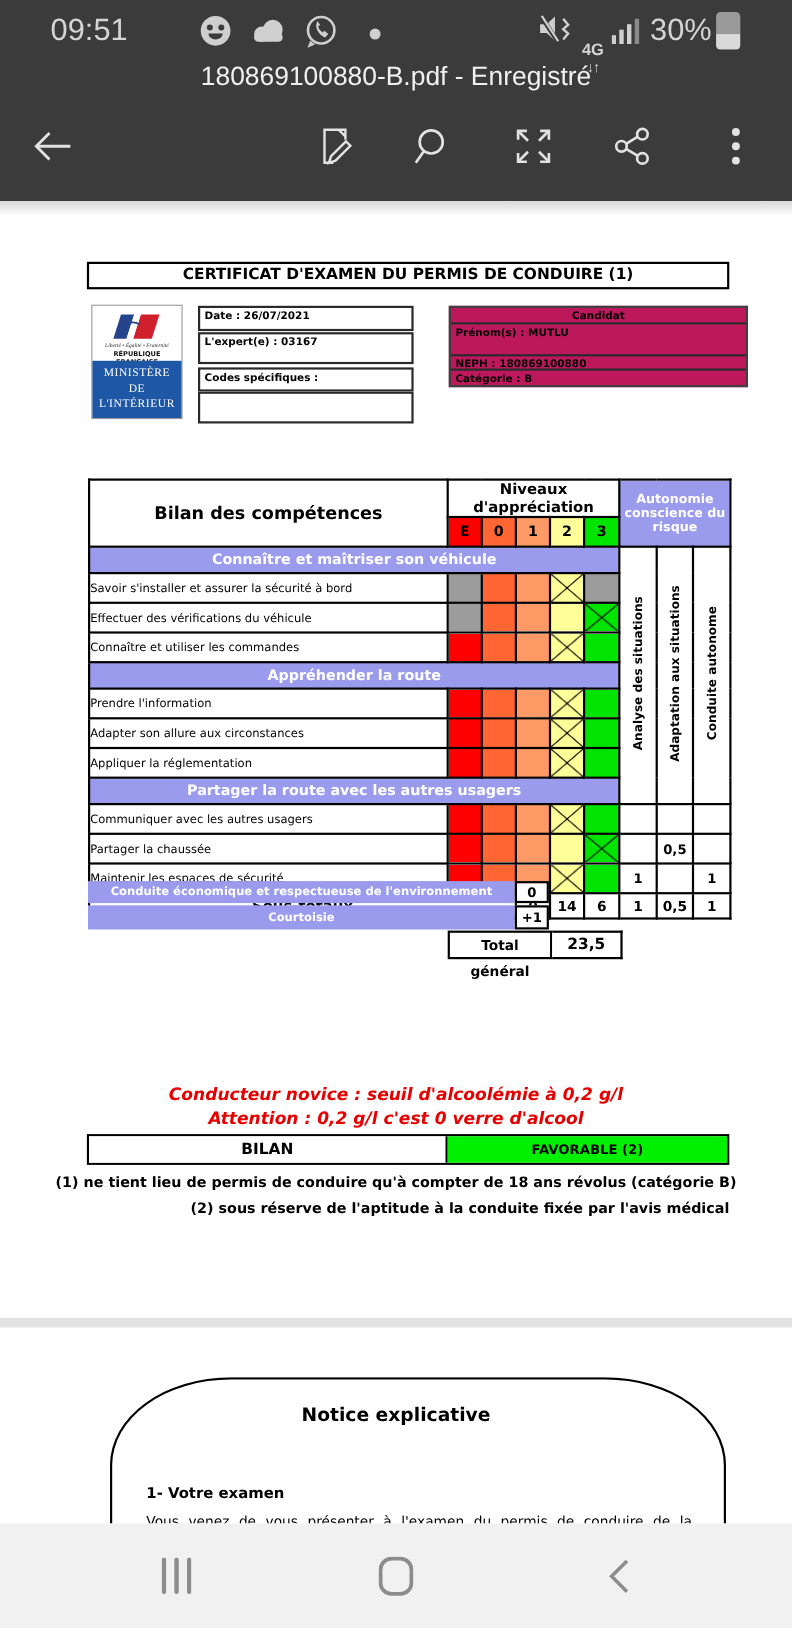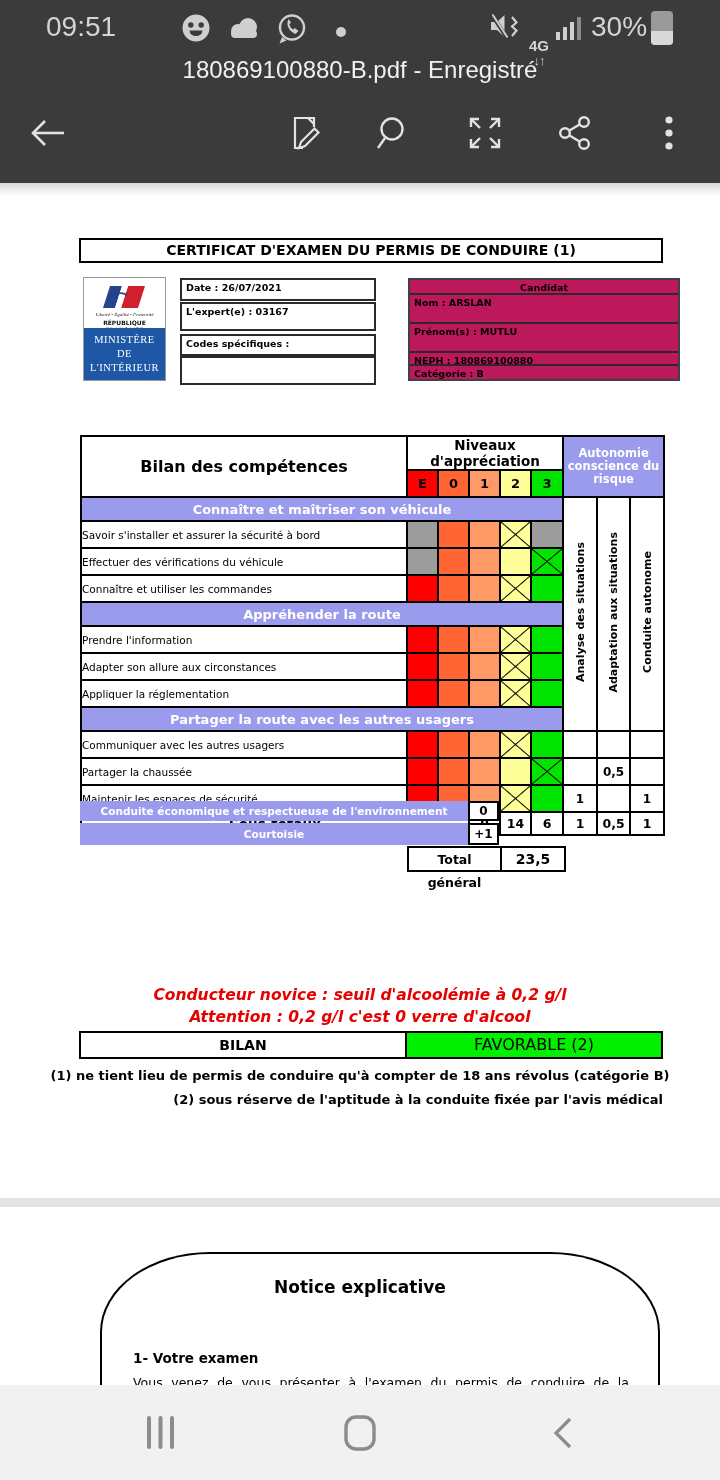--- a/index.html
+++ b/index.html
@@ -65,21 +65,21 @@
   .strip .plabel{background:#9b9bed;color:#fff;font-weight:bold;font-size:10.5px;text-align:center;width:388px;box-sizing:border-box;}
   .strip .pval{width:31px;border:2px solid #000;background:#fff;font-weight:bold;font-size:12px;text-align:center;box-sizing:border-box;}
   .total-strip{position:absolute;left:407px;top:663px;display:flex;font-family:"DejaVu Sans",sans-serif;}
   .tg-label{width:95px;height:26px;border:2px solid #000;font-weight:bold;font-size:12.5px;text-align:center;line-height:23px;box-sizing:border-box;background:#fff;}
   .tg-val{width:64px;height:26px;border:2px solid #000;border-left:none;font-weight:bold;font-size:14px;text-align:center;line-height:23px;box-sizing:border-box;background:#fff;}
   
   .warn{position:absolute;left:0;top:801px;width:720px;text-align:center;color:#e60000;
         font-weight:bold;font-style:italic;font-size:15.5px;line-height:22px;font-family:"DejaVu Sans",sans-serif;}
   .bilan-row{position:absolute;left:79px;top:848px;width:584px;height:28px;display:flex;border:2px solid #000;box-sizing:border-box;font-family:"DejaVu Sans",sans-serif;}
   .bilan-l{width:326px;background:#fff;border-right:2px solid #000;font-weight:bold;font-size:14px;text-align:center;line-height:24px;box-sizing:border-box;}
-  .bilan-r{flex:1;background:#00f000;font-weight:normal;font-size:16px;text-align:center;line-height:24px;}
+  .bilan-r{flex:1;background:#00f000;font-weight:bold;font-size:12px;text-align:center;line-height:24px;}
   .fn1{position:absolute;left:0;top:885px;width:720px;text-align:center;font-weight:bold;font-size:13px;font-family:"DejaVu Sans",sans-serif;}
   .fn2{position:absolute;left:0;top:909px;width:663px;text-align:right;font-weight:bold;font-size:13px;font-family:"DejaVu Sans",sans-serif;}
   
   .pgap{position:absolute;left:0;top:1198px;width:720px;height:9px;background:#e3e3e3;}
   .page2{position:absolute;left:0;top:1207px;width:720px;height:178px;background:#fff;overflow:hidden;padding-left:44px;}
   .notice-box{position:absolute;left:100px;top:45px;width:556px;height:220px;border:2px solid #000;border-bottom:none;
               border-radius:110px 110px 0 0 / 80px 80px 0 0;background:#fff;}
   .notice-title{position:absolute;left:0;top:70px;width:720px;text-align:center;font-weight:bold;font-size:17px;font-family:"DejaVu Sans",sans-serif;}
   .notice-h1{position:absolute;left:133px;top:143px;font-weight:bold;font-size:13.5px;font-family:"DejaVu Sans",sans-serif;}
   .notice-p{position:absolute;left:133px;top:168px;width:496px;font-size:12.5px;text-align:justify;font-family:"DejaVu Sans",sans-serif;}
@@ -222,21 +222,20 @@
       </div>
     </div>
 
     <div class="ibox" style="left:180px;top:95px;width:196px;height:23px">Date : 26/07/2021</div>
     <div class="ibox" style="left:180px;top:119px;width:196px;height:29px">L'expert(e) : 03167</div>
     <div class="ibox" style="left:180px;top:151px;width:196px;height:22px">Codes spécifiques :</div>
     <div class="ibox" style="left:180px;top:173px;width:196px;height:29px"></div>
 
     <div class="cand">
       <div class="r hdr">Candidat</div>
-      <div class="r" style="height:29px">Nom : ARSLAN</div>
       <div class="r" style="height:29px">Prénom(s) : MUTLU</div>
       <div class="r" style="height:13px">NEPH : 180869100880</div>
       <div class="r" style="height:13px">Catégorie : B</div>
     </div>
 
     <table class="comp">
       <colgroup>
         <col style="width:326px">
           <col style="width:31px">
           <col style="width:31px">

